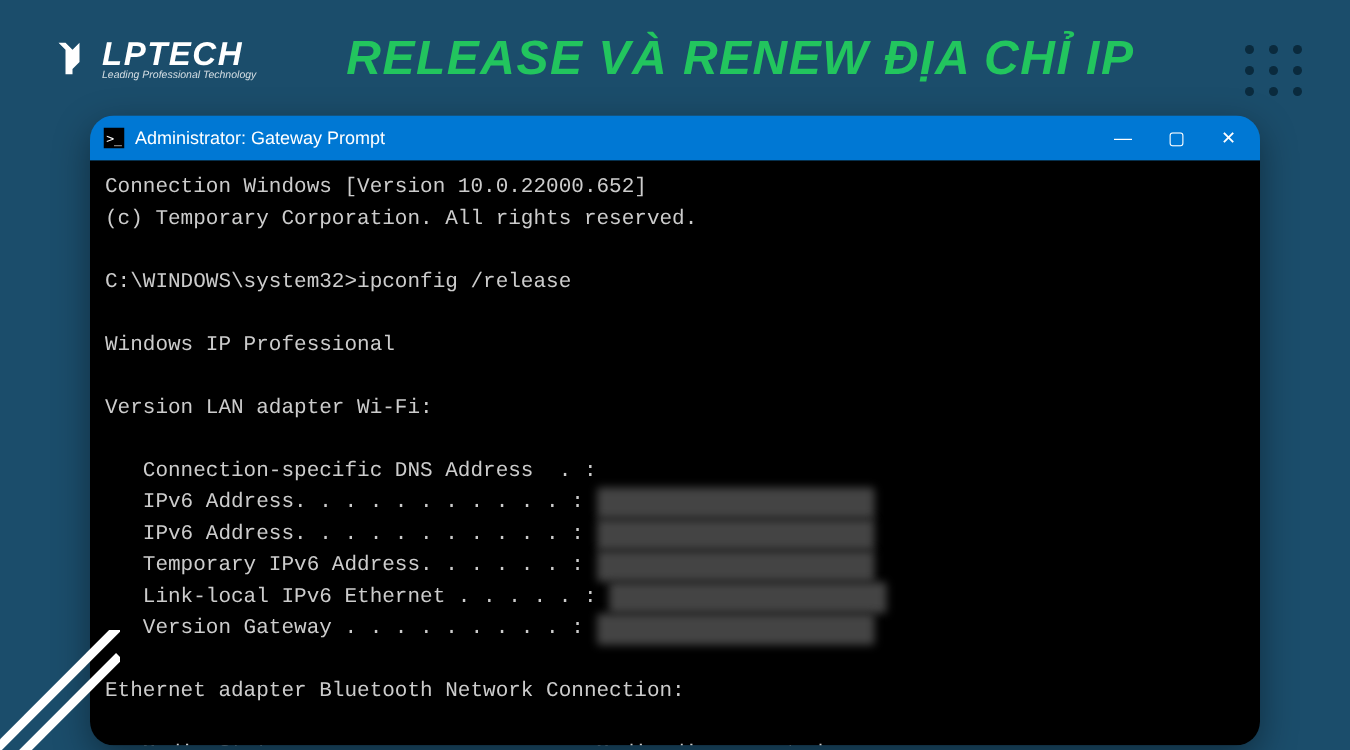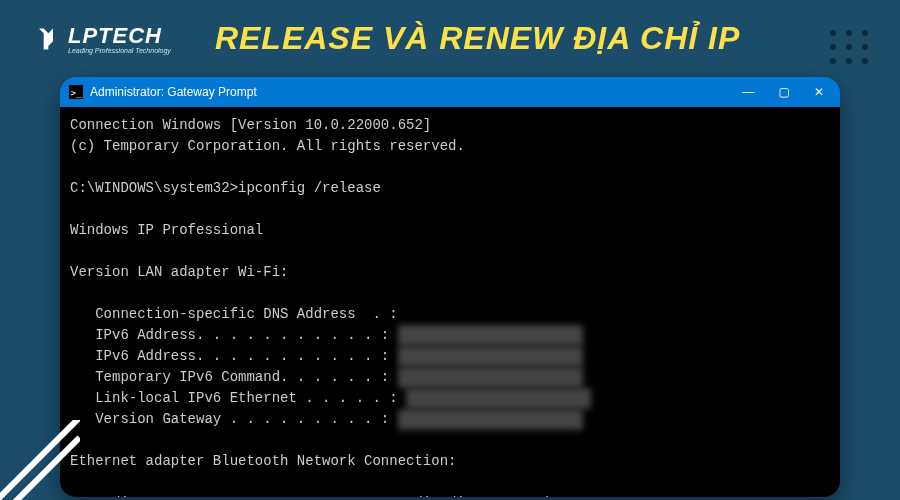--- a/index.html
+++ b/index.html
@@ -8,21 +8,21 @@
       height: 500px;
       background: #1b4d6b;
       font-family: Arial, sans-serif;
       position: relative;
       overflow: hidden;
     }
     .header {
       display: flex;
       align-items: center;
       padding: 20px 42px 10px 30px;
-      gap: 44px;
+      gap: 60px;
     }
     .logo {
       display: flex;
       align-items: center;
       gap: 6px;
       color: #fff;
     }
     .logo-icon {
       width: 32px;
       height: 32px;
@@ -36,21 +36,21 @@
       letter-spacing: 1px;
       font-style: italic;
     }
     .logo-sub {
       font-size: 7px;
       font-style: italic;
       opacity: 0.8;
       margin-top: -2px;
     }
     .title {
-      color: #fde047;
+      color: #22c55e;
       font-size: 32px;
       font-weight: 800;
       letter-spacing: 1px;
       font-style: italic;
     }
     .dots {
       position: absolute;
       top: 30px;
       right: 30px;
       display: grid;
@@ -191,21 +191,21 @@
 
 <span>C:\WINDOWS\system32&gt;ipconfig /release</span>
 
 <span>Windows IP Professional</span>
 
 <span>Version LAN adapter Wi-Fi:</span>
 
 <span>   Connection-specific DNS Address  . :</span>
 <span>   IPv6 Address. . . . . . . . . . . :</span> <span class="blur">xxxxxxxxxxxxxxxxxxxxxx</span>
 <span>   IPv6 Address. . . . . . . . . . . :</span> <span class="blur">xxxxxxxxxxxxxxxxxxxxxx</span>
-<span>   Temporary IPv6 Command. . . . . . :</span> <span class="blur">xxxxxxxxxxxxxxxxxxxxxx</span>
+<span>   Temporary IPv6 Address. . . . . . :</span> <span class="blur">xxxxxxxxxxxxxxxxxxxxxx</span>
 <span>   Link-local IPv6 Ethernet . . . . . :</span> <span class="blur">xxxxxxxxxxxxxxxxxxxxxx</span>
 <span>   Version Gateway . . . . . . . . . :</span> <span class="blur">xxxxxxxxxxxxxxxxxxxxxx</span>
 
 <span>Ethernet adapter Bluetooth Network Connection:</span>
 
 <span>   Media State . . . . . . . . . . . : Media disconnected</span>
 
 
 </div>
 </div>

